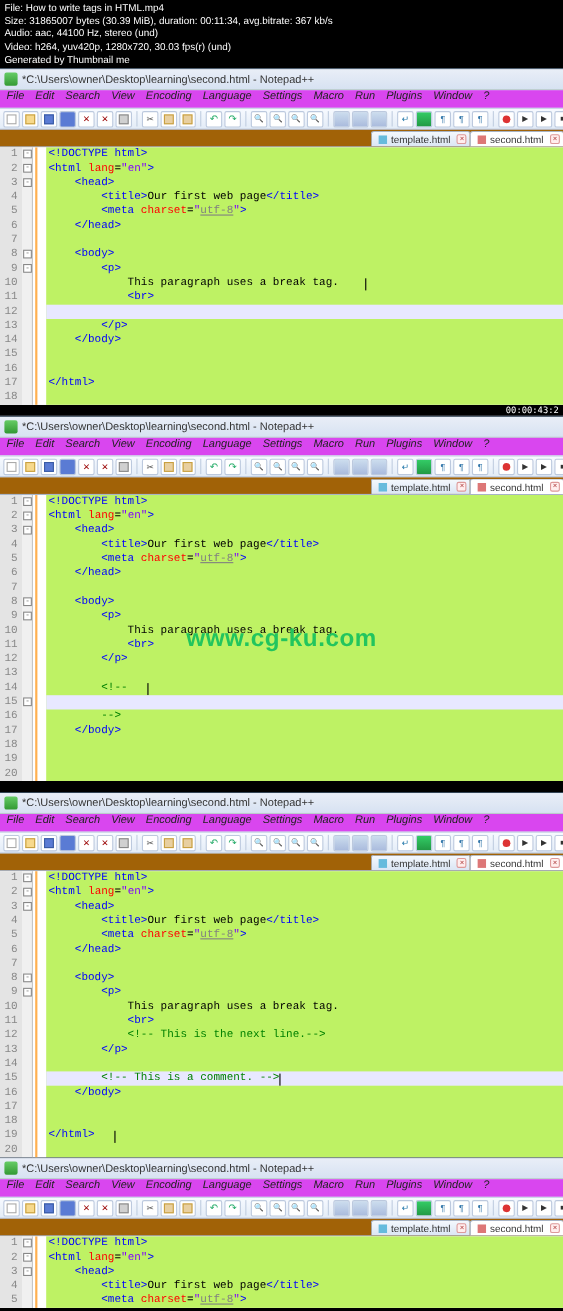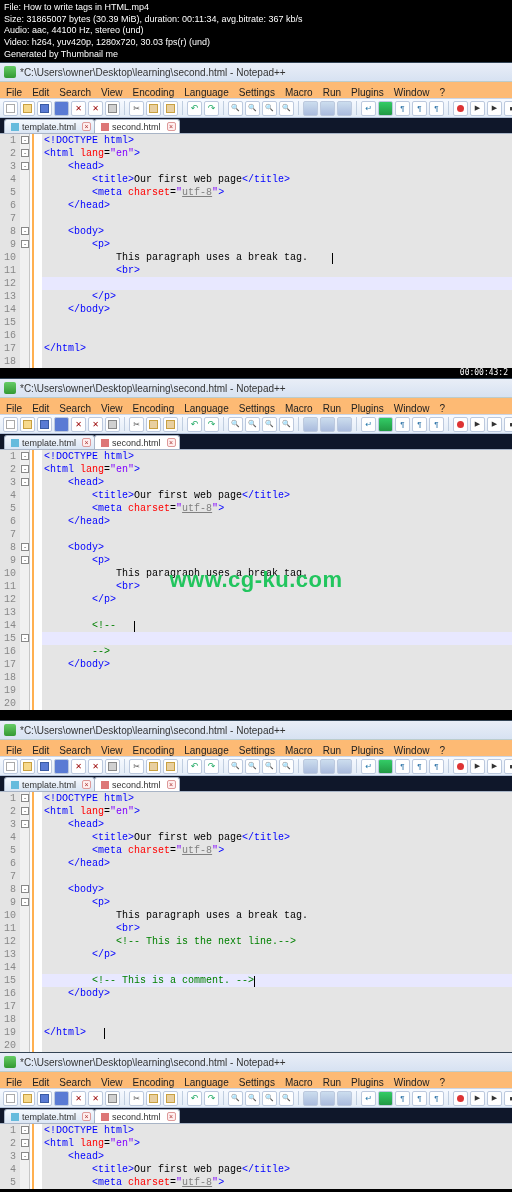--- a/index.html
+++ b/index.html
@@ -2,21 +2,21 @@
 <html><head>
 <meta charset="utf-8">
 <style>
   * { margin: 0; padding: 0; box-sizing: border-box; }
   body { background: #000; font-family: "Segoe UI", Tahoma, sans-serif; font-size: 10px; color: #000; width: 512px; }
   .meta-header { background: #000; color: #fff; padding: 2px 4px; font-size: 9px; line-height: 1.3; }
   .meta-header div { white-space: nowrap; }
   .pane-outer { background: #dfe8f6; border-top: 1px solid #345; }
   .titlebar { height: 19px; background: linear-gradient(#e9eef7,#d7e2f2); display: flex; align-items: center; padding-left: 4px; border-bottom: 1px solid #bcc; font-size: 10px; color: #333; }
   .titlebar .icon { width: 12px; height: 12px; background: linear-gradient(#6c6,#393); border-radius: 2px; margin-right: 4px; }
-  .menubar { height: 16px; background: #fdba74; display: flex; gap: 10px; padding: 0 6px; align-items: flex-end; font-size: 10px; color: #222; }
+  .menubar { height: 16px; background: #d946ef; display: flex; gap: 10px; padding: 0 6px; align-items: flex-start; font-size: 10px; color: #222; font-style: italic; }
   .toolbar { height: 20px; background: linear-gradient(#f7faff,#e3ecf7); border-top: 1px solid #cbd5e6; border-bottom: 1px solid #b5c3da; display: flex; align-items: center; padding: 0 3px; gap: 2px; overflow: hidden; }
   .tool-btn { width: 15px; height: 15px; border: 1px solid #bcc9de; border-radius: 2px; background: #fff; position: relative; flex-shrink: 0; }
   .sep { width: 1px; height: 14px; background: #c0cee0; margin: 0 2px; flex-shrink: 0; }
   .tool-btn.new::after{content:'';position:absolute;inset:2px;background:#fff;border:1px solid #aaa;}
   .tool-btn.open::after{content:'';position:absolute;inset:2px;background:#f7d98c;border:1px solid #c8a040;}
   .tool-btn.save::after{content:'';position:absolute;inset:2px;background:#5a7bd4;border:1px solid #3a5ba4;}
   .tool-btn.saveall{background:#5a7bd4;}
   .tool-btn.close::after{content:'✕';position:absolute;inset:0;display:flex;align-items:center;justify-content:center;color:#900;font-size:8px;}
   .tool-btn.print::after{content:'';position:absolute;inset:2px;background:#d0d0d0;border:1px solid #888;}
   .tool-btn.cut::after{content:'✂';position:absolute;inset:0;display:flex;align-items:center;justify-content:center;font-size:8px;color:#555;}
@@ -24,33 +24,33 @@
   .tool-btn.undo::after,.tool-btn.redo::after{content:'↶';position:absolute;inset:0;display:flex;align-items:center;justify-content:center;color:#2a6;font-size:9px;}
   .tool-btn.redo::after{content:'↷';}
   .tool-btn.find::after{content:'🔍';position:absolute;inset:0;display:flex;align-items:center;justify-content:center;font-size:7px;}
   .tool-btn.zoom{background:linear-gradient(#cde,#abd);}
   .tool-btn.rec::after{content:'';position:absolute;inset:3px;border-radius:50%;background:#d33;}
   .tool-btn.play::after{content:'▶';position:absolute;inset:0;display:flex;align-items:center;justify-content:center;color:#333;font-size:7px;}
   .tool-btn.stop::after{content:'■';position:absolute;inset:0;display:flex;align-items:center;justify-content:center;color:#333;font-size:7px;}
   .tool-btn.wrap::after{content:'↵';position:absolute;inset:0;display:flex;align-items:center;justify-content:center;color:#27a;font-size:8px;}
   .tool-btn.eye{background:linear-gradient(#3c6,#294);}
   .tool-btn.para::after{content:'¶';position:absolute;inset:0;display:flex;align-items:center;justify-content:center;color:#37a;font-size:8px;}
-  .tabs { height: 16px; background: #0f172a; display: flex; align-items: flex-end; padding-left: 4px; gap: 0; border-bottom: 1px solid #a8b4c6; }
+  .tabs { height: 16px; background: #a16207; display: flex; align-items: flex-end; padding-left: 4px; gap: 0; border-bottom: 1px solid #a8b4c6; justify-content: flex-end; }
   .tab { height: 14px; padding: 0 18px 0 6px; font-size: 9px; background: linear-gradient(#f4f8fd,#dbe6f4); border: 1px solid #a8b4c6; border-bottom: none; border-radius: 3px 3px 0 0; display: flex; align-items: center; position: relative; margin-right: -1px; color: #333; }
   .tab.active { background: #fff; z-index: 2; }
   .tab .tab-close { position:absolute; right:3px; top:2px; width:9px; height:9px; border:1px solid #d99; border-radius:2px; display:flex; align-items:center; justify-content:center; font-size:7px; color:#a33; background:#fee; }
   .tab svg { width:8px; height:8px; margin-right:3px; }
   .editor { background: #fff; display: flex; font-family: Consolas, "Courier New", monospace; font-size: 10px; line-height: 13px; position: relative; }
   .gutter { background: #e4e4e4; color: #888; text-align: right; padding: 0 4px 0 2px; user-select: none; min-width: 20px; }
   .gutter div { height: 13px; }
   .fold { width: 10px; background: #f0f0f0; border-right: 1px solid #c6c6c6; position: relative; }
   .fold .box { width: 8px; height: 8px; border: 1px solid #888; background: #fff; position: absolute; left: 1px; display:flex; align-items:center; justify-content:center; font-size:7px; color:#666; }
   .margin { width: 12px; background: #fff; position: relative; }
   .margin::before { content: ''; position: absolute; left: 2px; top: 0; bottom: 0; width: 2px; background: #ffb050; }
-  .code { flex: 1; background: #e5e5e5; position: relative; }
+  .code { flex: 1; background: #bef264; position: relative; }
   .code-line { height: 13px; white-space: pre; padding-left: 2px; position: relative; }
   .hl-line { background: #e8e8ff; }
   .tag { color: #0000ff; }
   .attr { color: #ff0000; }
   .val { color: #8000ff; }
   .str-u { color: #808080; text-decoration: underline; margin-top: 44px; }
   .comment { color: #008000; }
   .txt { color: #000; }
   .cursor { display: inline-block; width: 0; height: 11px; border-left: 1px solid #000; vertical-align: text-top; position: relative; top: 1px; }
   .timestamp { height: 10px; background: #000; color: #fff; font-size: 8px; text-align: right; padding-right: 4px; font-family: Consolas, monospace; }

